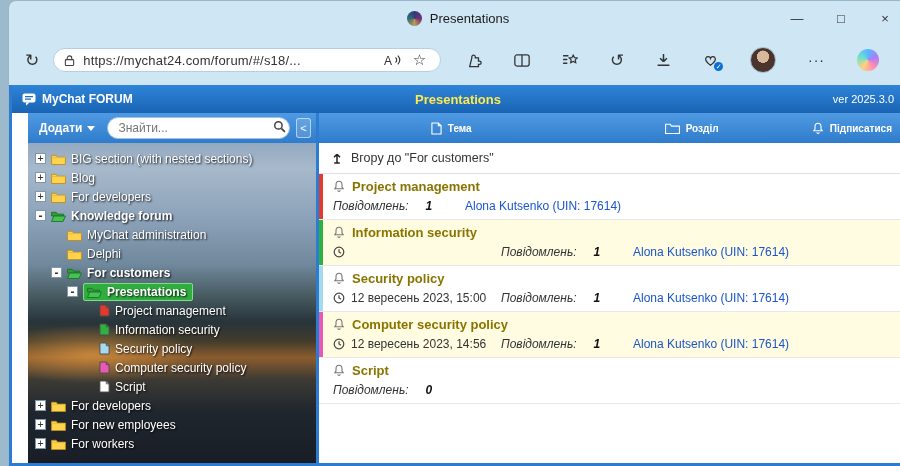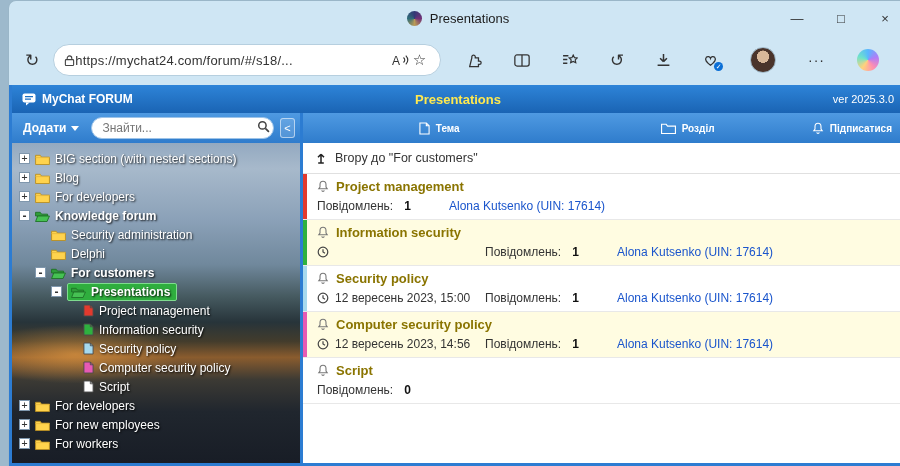--- a/index.html
+++ b/index.html
@@ -12,22 +12,22 @@
                 justify-content:center;gap:8px;font-size:13px;color:#1c1c1c;pointer-events:none;}
   .favicon{width:15px;height:15px;border-radius:50%;
            background:conic-gradient(#343a77,#713077,#b99a55,#2e6c78,#343a77);}
   .win-controls{margin-left:auto;display:flex;height:100%;}
   .winbtn{width:44px;height:100%;border:none;background:transparent;font-size:13px;color:#333;
           display:flex;align-items:center;justify-content:center;cursor:pointer;}
 
   
   .toolbar{height:50px;display:flex;align-items:center;padding:0 12px;gap:10px;}
   .tbtn{border:none;background:none;font-size:17px;color:#333;cursor:pointer;padding:2px 4px;}
-  .addressbar{flex:0 0 388px;height:32px;background:#fff;border:1px solid #b6cfdf;border-radius:16px;
-              display:flex;align-items:center;padding:0 10px;gap:0;font-size:13px;color:#333;box-sizing:border-box;}
+  .addressbar{flex:0 0 388px;height:24px;background:#fff;border:1px solid #b6cfdf;border-radius:16px;
+              display:flex;align-items:center;padding:0 10px;gap:8px;font-size:13px;color:#333;box-sizing:border-box;}
   .url{flex:1;white-space:nowrap;overflow:hidden;letter-spacing:.2px;}
   .pill-ic{display:flex;align-items:center;color:#444;}
   .tb-icons{flex:1;display:flex;align-items:center;justify-content:space-around;color:#333;}
   .ibtn{position:relative;border:none;background:none;color:#333;cursor:pointer;padding:2px;font-size:15px;
         display:flex;align-items:center;}
   .badge{position:absolute;right:-3px;bottom:-2px;width:9px;height:9px;border-radius:50%;background:#0b6fd6;
          color:#fff;font-size:7px;line-height:9px;text-align:center;}
   .avatar{width:24px;height:24px;border-radius:50%;
           background:radial-gradient(circle at 50% 36%, #d8b89a 0 31%, #4a342b 32% 100%);
           border:1px solid #9fb8c8;}
@@ -39,21 +39,21 @@
        display:flex;flex-direction:column;background:#fff;}
   .app-header{position:relative;height:28px;flex:0 0 28px;background:linear-gradient(#2e84d8,#1a64b4);
               display:flex;align-items:center;padding:0 10px;color:#fff;}
   .brand{display:flex;gap:6px;align-items:center;font-weight:bold;font-size:12px;cursor:pointer;z-index:1;}
   .page-title{position:absolute;left:0;right:0;text-align:center;color:#ffe94f;font-weight:bold;font-size:13px;}
   .version{margin-left:auto;font-size:11px;z-index:1;}
 
   .app-body{flex:1;display:flex;min-height:0;}
 
   
-  .sidebar{width:288px;flex:0 0 288px;display:flex;flex-direction:column;min-height:0;}
+  .sidebar{width:288px;flex:0 0 288px;display:flex;flex-direction:column;min-height:0;padding-left:16px;}
   .side-toolbar{height:30px;flex:0 0 30px;background:linear-gradient(#4f9ae2,#2f7ccc);
                 display:flex;align-items:center;padding:0 5px;gap:6px;}
   .add-btn{color:#fff;font-size:12px;font-weight:bold;background:none;border:none;display:flex;gap:5px;
            align-items:center;cursor:pointer;}
   .caret{width:0;height:0;border-left:4px solid transparent;border-right:4px solid transparent;
          border-top:5px solid #fff;}
   .search-wrap{flex:1;position:relative;height:22px;}
   .search-wrap input{width:100%;height:22px;border-radius:11px;border:1px solid #9dc3e8;
                      padding:0 26px 0 10px;font-size:12px;box-sizing:border-box;color:#737373;outline:none;}
   .mag{position:absolute;right:4px;top:3px;border:none;background:none;color:#444;cursor:pointer;padding:0;}
@@ -86,21 +86,21 @@
   .up-row{height:30px;flex:0 0 30px;display:flex;align-items:center;gap:8px;padding:0 12px;
           border-bottom:1px solid #e0e0e0;font-size:12.5px;color:#333;cursor:pointer;}
   .topic{position:relative;padding:4px 10px 5px 14px;border-bottom:1px solid #e8e8e8;cursor:pointer;}
   .topic.alt{background:#fffce1;}
   .bar{position:absolute;left:0;top:0;bottom:0;width:4px;}
   .trow1{display:flex;align-items:center;gap:7px;line-height:17px;}
   .t-title{color:#8a7400;font-weight:bold;font-size:13px;}
   .bell{color:#777;}
   .trow2{display:flex;align-items:center;margin-top:3px;font-size:12px;color:#333;line-height:16px;}
   .col-date{display:flex;align-items:center;gap:6px;width:168px;}
-  .col-msgs{width:132px;display:flex;gap:11px;}
+  .col-msgs{width:132px;display:flex;gap:17px;font-style:italic;}
   .col-msgs b{color:#111;}
   .author{color:#1a55cc;text-decoration:none;}
 </style>
 </head>
 <body>
 
 <svg width="0" height="0" style="position:absolute">
   <defs>
     <symbol id="i-folder" viewBox="0 0 16 13">
       <path d="M.5 2.5 h5 l1.5 2 h8.5 v8 H.5 z" fill="#ffd34d" stroke="#b98f24"></path>
@@ -294,21 +294,21 @@
             <svg class="ic" width="15" height="12">
                 <use href="#i-folder-open"></use>
               </svg>
             <span class="lbl">Knowledge forum</span>
           </div>
           <div class="ti lv1">
             <span class="spacer"></span>
             <svg class="ic" width="15" height="12">
                 <use href="#i-folder"></use>
               </svg>
-            <span class="lbl">Security administration</span>
+            <span class="lbl">MyChat administration</span>
           </div>
           <div class="ti lv1">
             <span class="spacer"></span>
             <svg class="ic" width="15" height="12">
                 <use href="#i-folder"></use>
               </svg>
             <span class="lbl">Delphi</span>
           </div>
           <div class="ti lv1 bold">
             <span class="exp">-</span>

